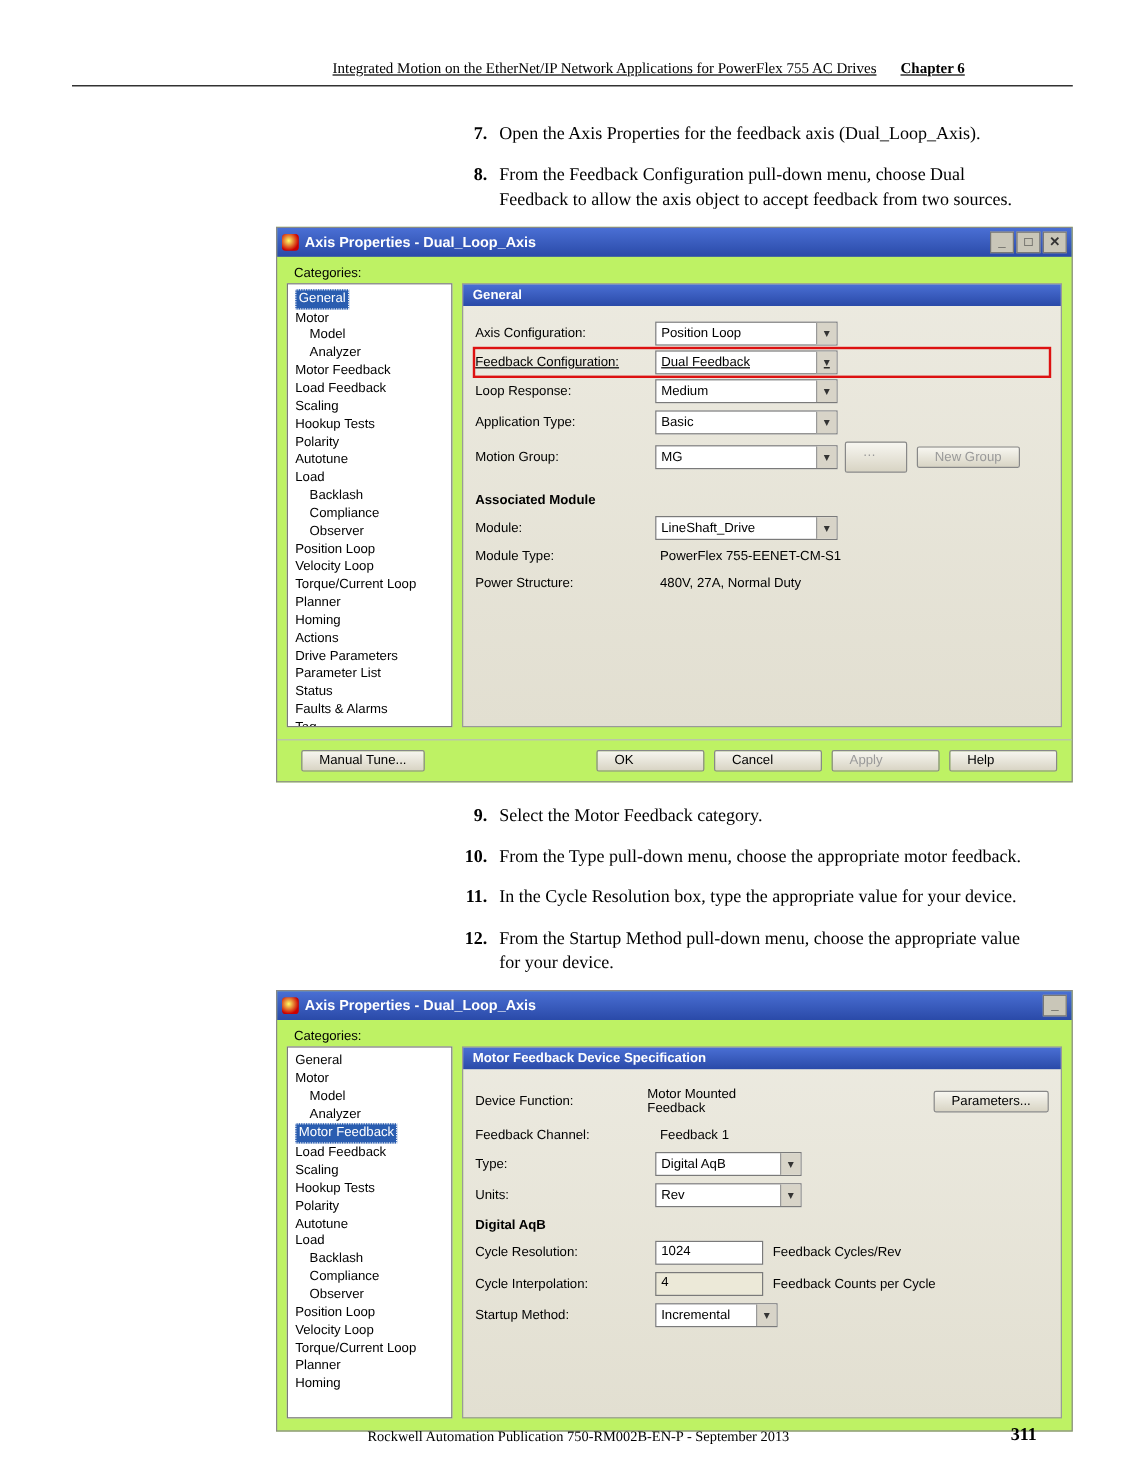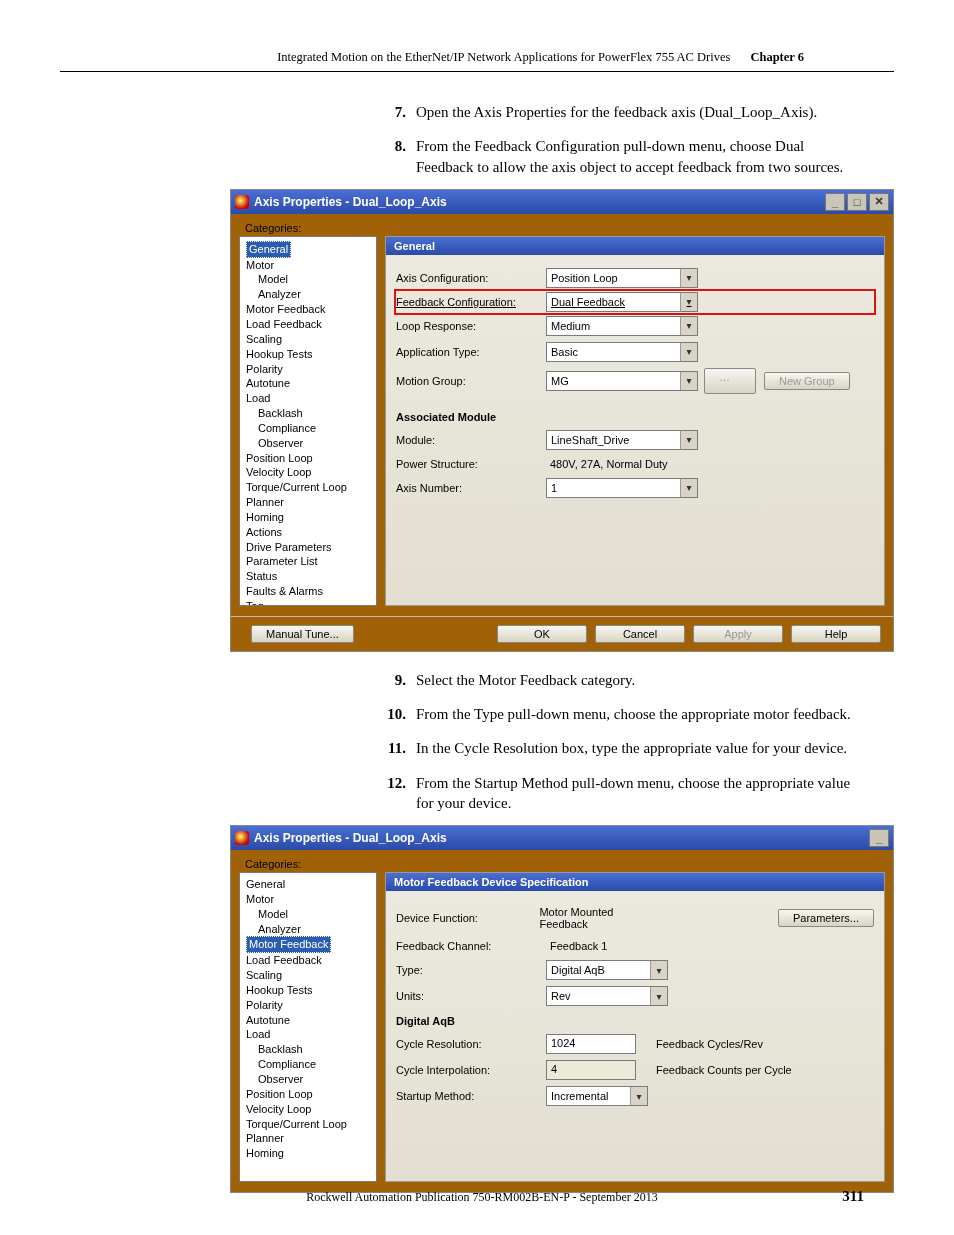--- a/index.html
+++ b/index.html
@@ -12,38 +12,39 @@
     color: #000;
   }
   .page-header {
     display: flex;
     justify-content: flex-end;
     align-items: baseline;
     padding: 50px 90px 6px 0;
     border-bottom: 1px solid #000;
     margin: 0 60px 0 60px;
     font-size: 12.5px;
+    text-decoration: underline;
   }
   .page-header .doctitle { margin-right: 20px; }
   .page-header .chapter { font-weight: bold; }
   .body-col {
     margin-left: 380px;
     margin-right: 90px;
     font-size: 15px;
     line-height: 1.35;
   }
   .step { display: flex; margin: 14px 0 6px 0; }
   .step .num { font-weight: bold; width: 26px; text-align: right; margin-right: 10px; flex-shrink:0;}
   .step .txt { flex: 1; }
   .screenshot {
     margin: 12px 60px 0 230px;
     border: 1px solid #888;
     font-family: Tahoma, Arial, sans-serif;
     font-size: 11px;
-    background: #a16207;
+    background: #bef264;
   }
   .titlebar {
     background: linear-gradient(#4a6fd4, #2a4aa8);
     color: #fff;
     display: flex;
     align-items: center;
     padding: 3px 4px;
     font-weight: bold;
     font-size: 12px;
   }
@@ -131,31 +132,31 @@
     font-family: Tahoma, Arial, sans-serif; font-size:11px;
     border-radius:2px;
   }
   .btn.dis { color:#999; cursor:default; }
   .side-btn { width:22px; height:20px; margin-left:6px; }
   .dlg-footer {
     display:flex; align-items:center;
     padding: 8px 12px; border-top: 1px solid #bbb;
   }
   .dlg-footer .spacer { flex:1; }
-  .dlg-footer .btn { margin-left: 8px; min-width:60px; text-align:center;}
+  .dlg-footer .btn { margin-left: 8px; min-width:60px; }
   
   .tree.short { height: 300px; }
   .page-number {
     position:absolute; right:90px; bottom: 30px;
     font-weight:bold; font-size:15px;
   }
   .pub { text-align:center; font-size:12px;
     position:absolute; left:10px; right:0; bottom: 30px;
   }
-  .suffix-text { margin-left: 20px; }
+  .suffix-text { margin-left: 8px; }
   .form-row .after-input { flex:1; display:flex; align-items:center;}
   .narrow-sel { width: 120px; }
   .btn-right { margin-left: 118px; }
 </style>
 </head>
 <body>
 
 <div class="page-header">
   <span class="doctitle">Integrated Motion on the EtherNet/IP Network Applications for PowerFlex 755 AC Drives</span>
   <span class="chapter">Chapter 6</span>
@@ -257,29 +258,26 @@
           <div class="section-head">Associated Module</div>
 
           <div class="form-row">
             <div class="lbl">Module:</div>
             <div class="sel-box">
               <div class="sv">LineShaft_Drive</div>
                 <div class="dd"></div>
             </div>
           </div>
           <div class="form-row">
+            <div class="lbl">Module Type:</div>
+            <div class="val-static">PowerFlex 755-EENET-CM-S1</div>
+          </div>
+          <div class="form-row">
             <div class="lbl">Power Structure:</div>
             <div class="val-static">480V, 27A, Normal Duty</div>
-          </div>
-          <div class="form-row">
-            <div class="lbl">Axis Number:</div>
-            <div class="sel-box">
-              <div class="sv">1</div>
-                <div class="dd"></div>
-            </div>
           </div>
         </div>
       </div>
     </div>
   </div>
   <div class="dlg-footer">
     <div class="btn">Manual Tune...</div>
     <div class="spacer"></div>
     <div class="btn">OK</div>
     <div class="btn">Cancel</div>

